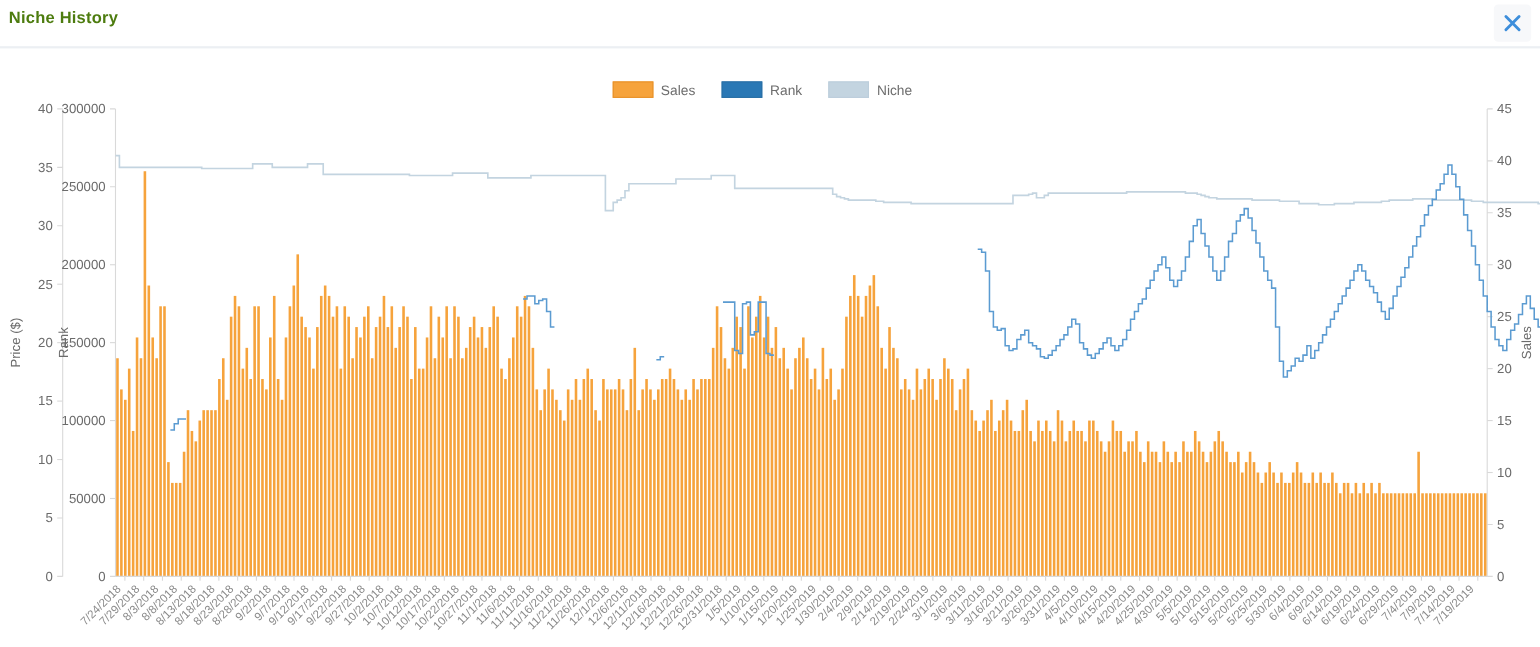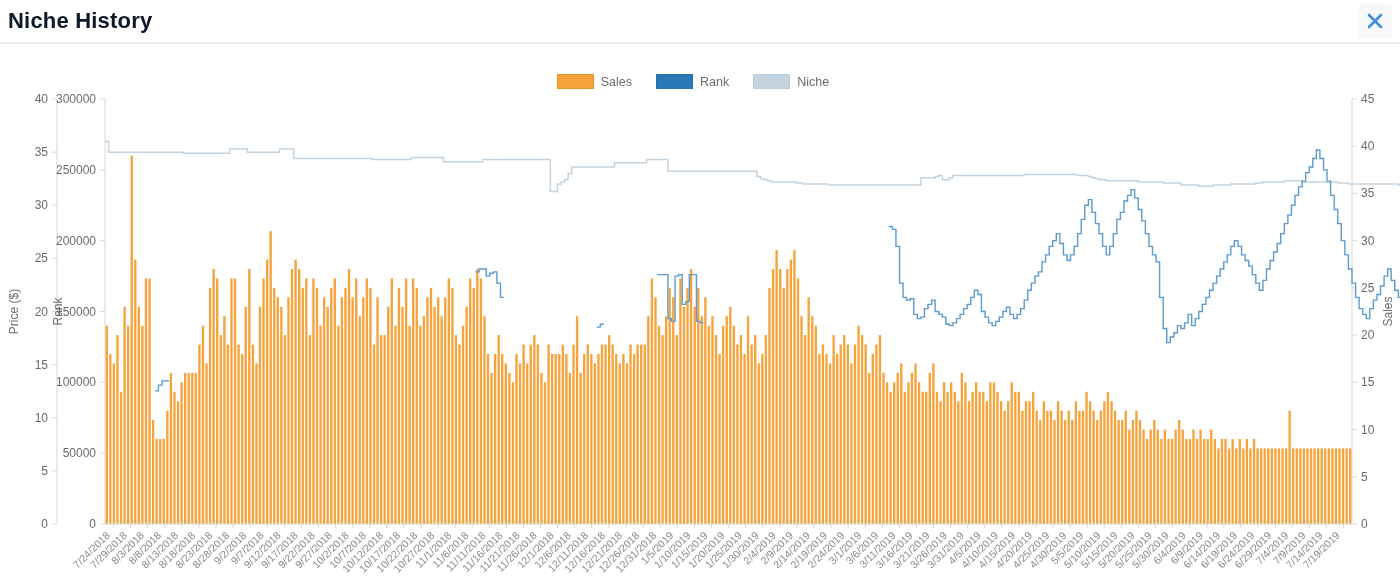--- a/index.html
+++ b/index.html
@@ -24,23 +24,23 @@
   .header {
     height: 44px;
     position: relative;
     border-bottom: 2px solid #eceff3;
     box-sizing: border-box;
   }
   .header-title {
     position: absolute;
     left: 8px;
     top: 8px;
-    font-size: 22px;
+    font-size: 15px;
     font-weight: bold;
-    color: #0f172a;
+    color: #4d7c0f;
     letter-spacing: .2px;
   }
   .close-btn {
     position: absolute;
     right: 8px;
     top: 4px;
     width: 34px;
     height: 34px;
     border-radius: 4px;
     background: #f7f8fa;

